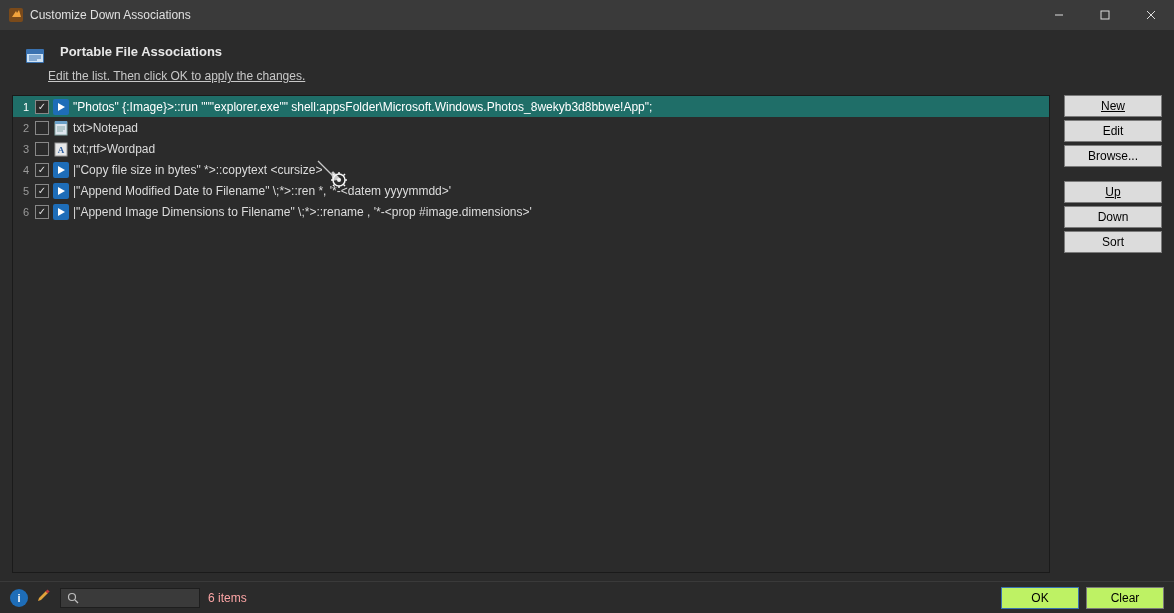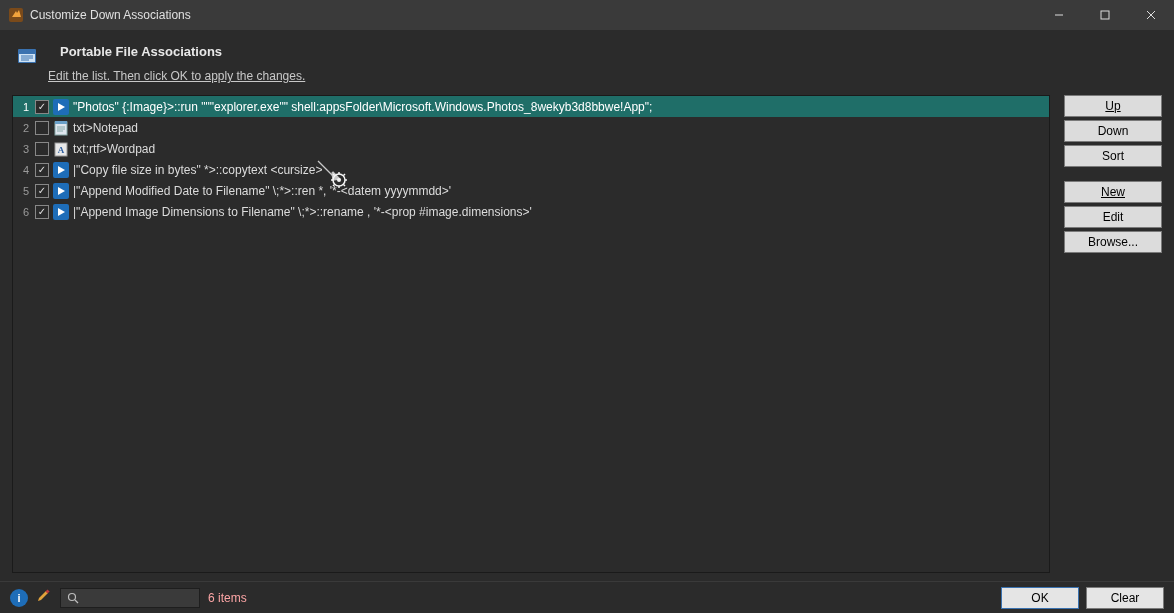--- a/index.html
+++ b/index.html
@@ -31,22 +31,22 @@
   .titlebar-btn {
     width: 46px; height: 100%;
     display: flex; align-items: center; justify-content: center;
     color: #dcdcdc;
     font-size: 14px;
   }
 
   
   .header {
     display: flex;
-    padding: 14px 16px 12px 16px;
-    gap: 8px;
+    padding: 14px 16px 12px 24px;
+    gap: 0;
     align-items: flex-start;
   }
   .header-icon {
     width: 24px; height: 24px;
     flex: none;
     margin-top: 2px;
   }
   .header-text .main { font-weight: 600; font-size: 13px; color: #e8e8e8; }
   .header-text .sub { font-size: 12px; color: #c8c8c8; margin-top: 2px; text-decoration: underline; }
 
@@ -155,21 +155,21 @@
     width: 140px;
     display: flex;
     align-items: center;
     padding: 0 6px;
     color: #bdbdbd;
   }
   .status-count { color: #fca5a5; font-size: 12px; }
   .bottom-btns { margin-left: auto; display: flex; gap: 7px; }
   .footbtn {
     width: 78px; height: 22px;
-    background: #e5e5e5;
+    background: #bef264;
     border: 1px solid #7a7a7a;
     color: #000;
     font-size: 12px;
     display: flex; align-items: center; justify-content: center;
   }
   .footbtn.primary { border: 1px solid #3a72b0; }
 </style>
 </head>
 <body>
 
@@ -309,38 +309,38 @@
           </g>
           <circle r="2" fill="#f5f5f5"></circle>
         </g>
       </svg>
     </div>
   </div>
 
   <div class="side">
     <div class="bgrp">
       <div class="btn">
+          <span><span class="ul">New</span></span>
+        </div>
+      <div class="btn">
+          <span>Edit</span>
+        </div>
+      <div class="btn">
+          <span>Browse...</span>
+        </div>
+    </div>
+    <div class="bgrp">
+      <div class="btn">
           <span><span class="ul">Up</span></span>
         </div>
       <div class="btn">
           <span>Down</span>
         </div>
       <div class="btn">
           <span>Sort</span>
-        </div>
-    </div>
-    <div class="bgrp">
-      <div class="btn">
-          <span><span class="ul">New</span></span>
-        </div>
-      <div class="btn">
-          <span>Edit</span>
-        </div>
-      <div class="btn">
-          <span>Browse...</span>
         </div>
     </div>
   </div>
 </div>
 
 <div class="bottombar">
   <span class="round-icon" style="background:#1e6db8;color:#fff;font-weight:bold;font-size:11px;">i</span>
   <span>
     <svg width="16" height="16" viewBox="0 0 16 16">
       <path d="M2 13 L3 10 L10 3 L12 5 L5 12 Z" fill="#e2a23b"></path>

